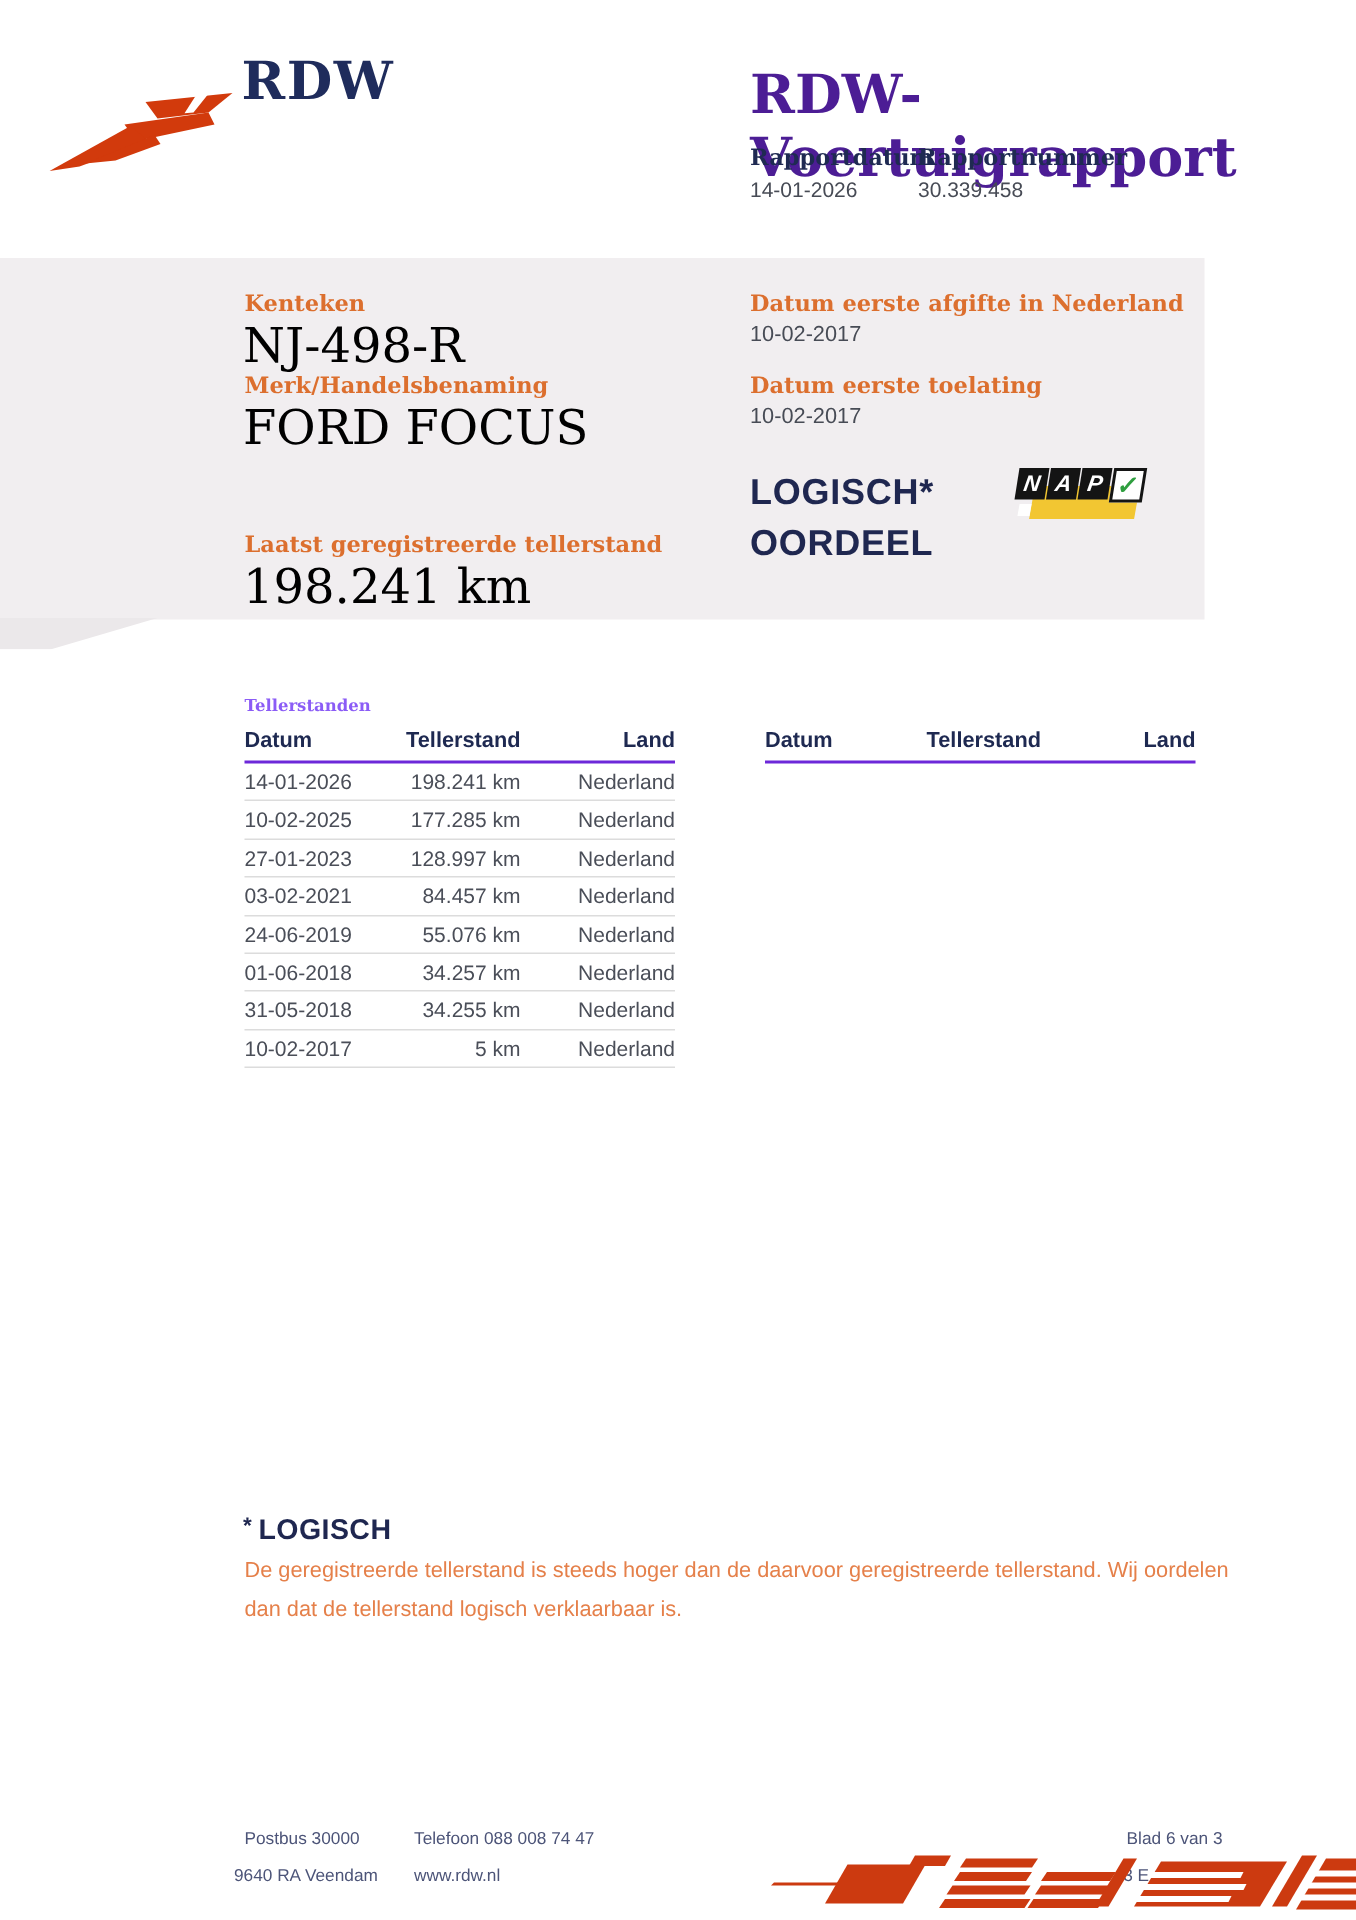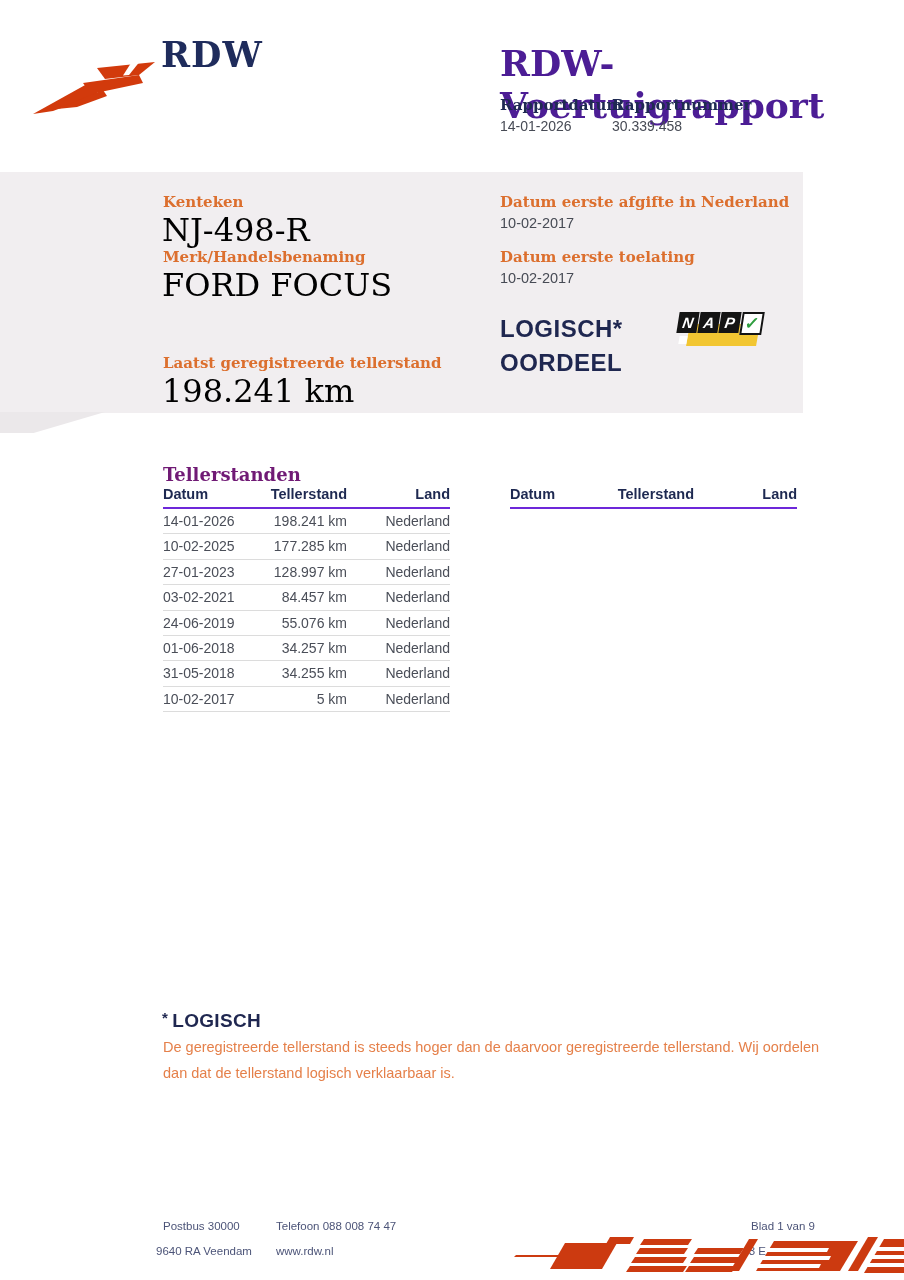--- a/index.html
+++ b/index.html
@@ -36,21 +36,21 @@
   .nap-tile{width:20px;height:21px;margin-right:1px;background:#141414;transform:skewX(-9deg);
             display:flex;align-items:center;justify-content:center;
             color:#fff;font-weight:bold;font-style:italic;font-size:15px;}
   .nap-check{background:#ffffff;border:2px solid #141414;width:18px;height:19px;
              color:#2f9e3f;font-size:17px;font-style:normal;}
   .nap-sq{position:absolute;left:3px;top:27px;width:8px;height:8px;background:#fff;
           transform:skewX(-10deg);}
 
   
   .section-title{position:absolute;left:163px;top:464px;font-family:"DejaVu Serif",serif;
-                 font-weight:bold;font-size:18px;color:#701a75;}
+                 font-weight:bold;font-size:11px;color:#8b5cf6;}
   .table{position:absolute;top:486px;width:287px;}
   .t-left{left:163px}.t-right{left:510px}
   .thead{display:flex;align-items:flex-end;padding-bottom:5px;
          border-bottom:2px solid #6d28d9;font-weight:bold;font-size:14.5px;color:#1e2951;}
   .trow{display:flex;height:24.4px;line-height:24.4px;border-bottom:1px solid #dcdcdc;
         font-size:14px;color:#4a4e58;}
   .c0{flex:1;text-align:left}.c1{width:112px;text-align:right}.c2{width:103px;text-align:right}
 
   
   .fn-title{position:absolute;left:162px;top:1009px;color:#1f2750;}
@@ -184,21 +184,21 @@
   <div class="fn-title">
     <span class="fn-star">*</span>
     <span class="fn-word">LOGISCH</span>
   </div>
   <div class="fn-text">De geregistreerde tellerstand is steeds hoger dan de daarvoor geregistreerde tellerstand. Wij oordelen dan dat de tellerstand logisch verklaarbaar is.</div>
 
   <div class="foot f-a">Postbus 30000</div>
   <div class="foot f-b">9640 RA Veendam</div>
   <div class="foot f-c">Telefoon 088 008 74 47</div>
   <div class="foot f-d"><a class="f-link" href="#">www.rdw.nl</a></div>
-  <div class="foot f-e">Blad 1 van 9</div>
+  <div class="foot f-e">Blad 6 van 3</div>
   <div class="foot f-f">3 E 1675f</div>
 
   <svg class="speed-svg" viewBox="0 0 406 47" preserveAspectRatio="none">
     <g fill="#cc3a10">
       <polygon points="18,22 103,22 101,24 16,24"></polygon>
       <polygon points="67,10 119,10 104,36 52,36"></polygon>
       <polygon points="112,4 136,4 132,11 108,11"></polygon>
       <polygon points="146,6 194,6 190,12 142,12"></polygon>
       <polygon points="142,15 190,15 186,21 138,21"></polygon>
       <polygon points="137,24 189,24 185,30 133,30"></polygon>

